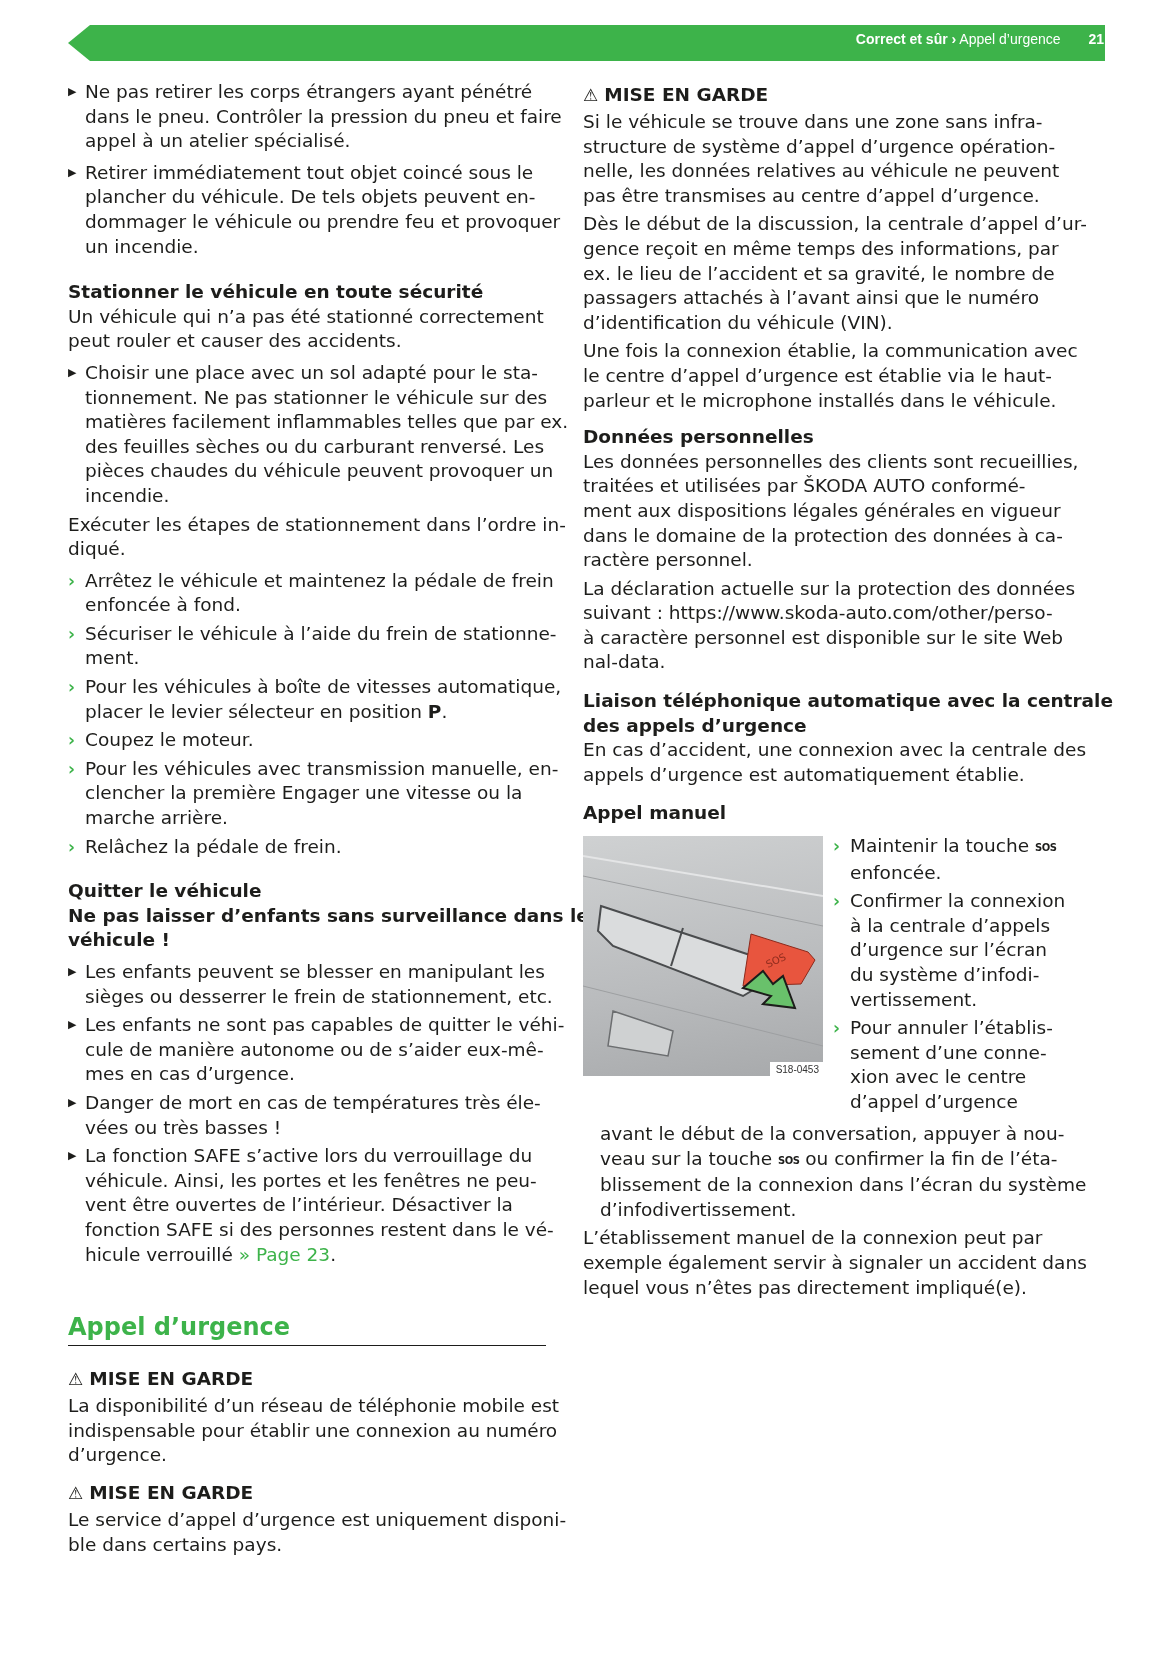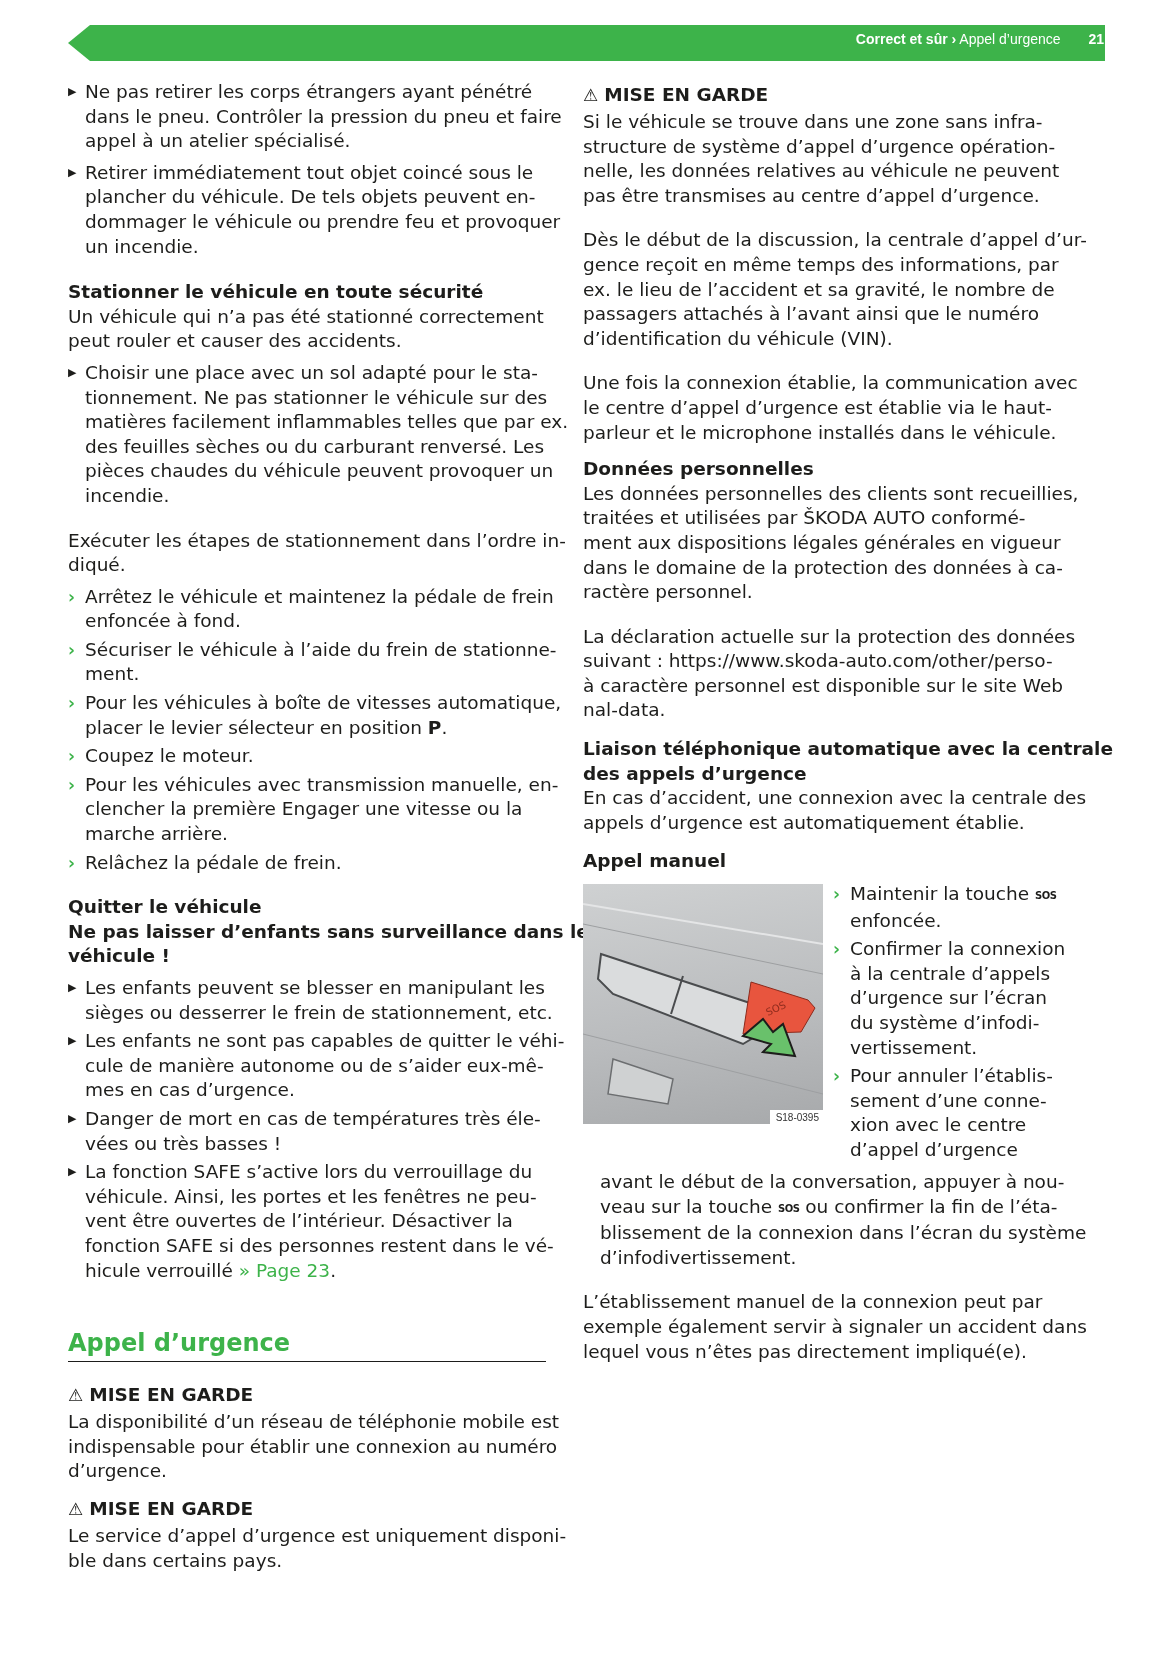--- a/index.html
+++ b/index.html
@@ -13,21 +13,21 @@
   .header-text .page { font-weight: bold; margin-left: 24px; }
   .col { position: absolute; top: 80px; }
   .col.left { left: 68px; width: 478px; }
   .col.right { left: 583px; width: 480px; }
   .ln { font-size: 18.5px; line-height: 24.6px; white-space: nowrap; }
   .b { font-weight: bold; }
   .item { position: relative; padding-left: 17px; margin-top: 7px; }
   .marker { position: absolute; left: 0; top: 0; font-size: 13px; line-height: 24.6px; }
   .marker.tri { color: #1d1d1b; font-size: 11px; }
   .marker.chev { color: #3db34a; font-weight: bold; font-size: 17px; }
-  .para { margin-top: 20px; }
+  .para { margin-top: 4px; }
   .link { color: #3db34a; }
   .h2 { font-size: 24px; font-weight: bold; color: #3db34a; margin-top: 46px;
         padding-bottom: 4px; border-bottom: 1.5px solid #1d1d1b; width: 478px; }
   .warn { margin-top: 18px; }
   .warn .title { font-weight: bold; font-size: 18.5px; line-height: 29px; }
   .warn-icon { display: inline-block; font-size: 17px; margin-right: 6px; font-weight: normal; }
   .figure { position: absolute; left: 0; width: 240px; height: 240px; overflow: hidden;
             background: linear-gradient(170deg, #cfd1d2 0%, #b9bbbd 60%, #a7a9ab 100%); }
   .fig-label { position: absolute; right: 0; bottom: 0; background: #ffffff; font-size: 10px;
                padding: 2px 4px 1px 6px; color: #333; font-family: "Liberation Sans", sans-serif; }
@@ -200,21 +200,21 @@
           <line x1="0" y1="20" x2="240" y2="60" stroke="#e4e5e6" stroke-width="2"></line>
           <line x1="0" y1="40" x2="240" y2="90" stroke="#9d9fa1" stroke-width="1"></line>
           <line x1="0" y1="150" x2="240" y2="210" stroke="#9d9fa1" stroke-width="1"></line>
           <path d="M18 70 L170 120 L190 130 L185 145 L160 160 L30 110 L15 95 Z" fill="#dadcdd" stroke="#4a4c4e" stroke-width="2"></path>
           <line x1="100" y1="92" x2="88" y2="130" stroke="#4a4c4e" stroke-width="2"></line>
           <path d="M168 98 L225 116 L232 124 L218 148 L160 150 Z" fill="#e8553e" stroke="#8c2a1c" stroke-width="1"></path>
           <text x="185" y="132" font-size="10" fill="#8c2a1c" transform="rotate(-25 185 132)" font-family="DejaVu Sans, sans-serif">SOS</text>
           <path d="M160 152 L180 135 L190 148 L200 140 L212 172 L180 168 L188 160 Z" fill="#69c16b" stroke="#1d1d1b" stroke-width="2"></path>
           <path d="M30 175 L90 195 L85 220 L25 210 Z" fill="#cfd1d2" stroke="#6c6e70" stroke-width="1.5"></path>
         </svg>
-        <span class="fig-label">S18-0395</span>
+        <span class="fig-label">S18-0453</span>
       </div>
       <div style="position:absolute; left:250px; top:-2px; width:230px;">
         <div class="item" style="margin-top:0">
           <span class="marker chev">›</span>
           <div class="ln"><span>Maintenir la touche </span><span class="sos">SOS</span></div>
           <div class="ln">enfoncée.</div>
         </div>
         <div class="item" style="margin-top:4px">
           <span class="marker chev">›</span>
           <div class="ln">Confirmer la connexion</div>

